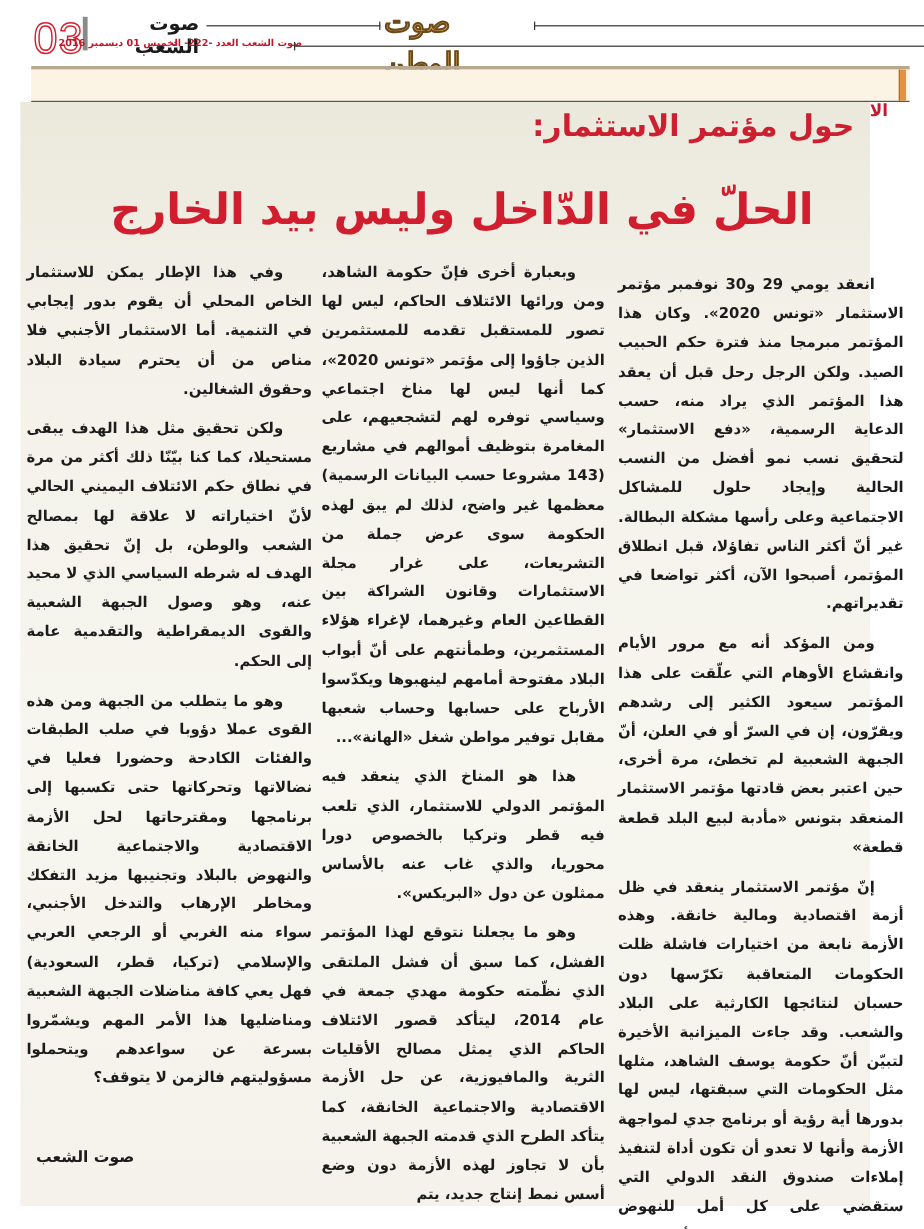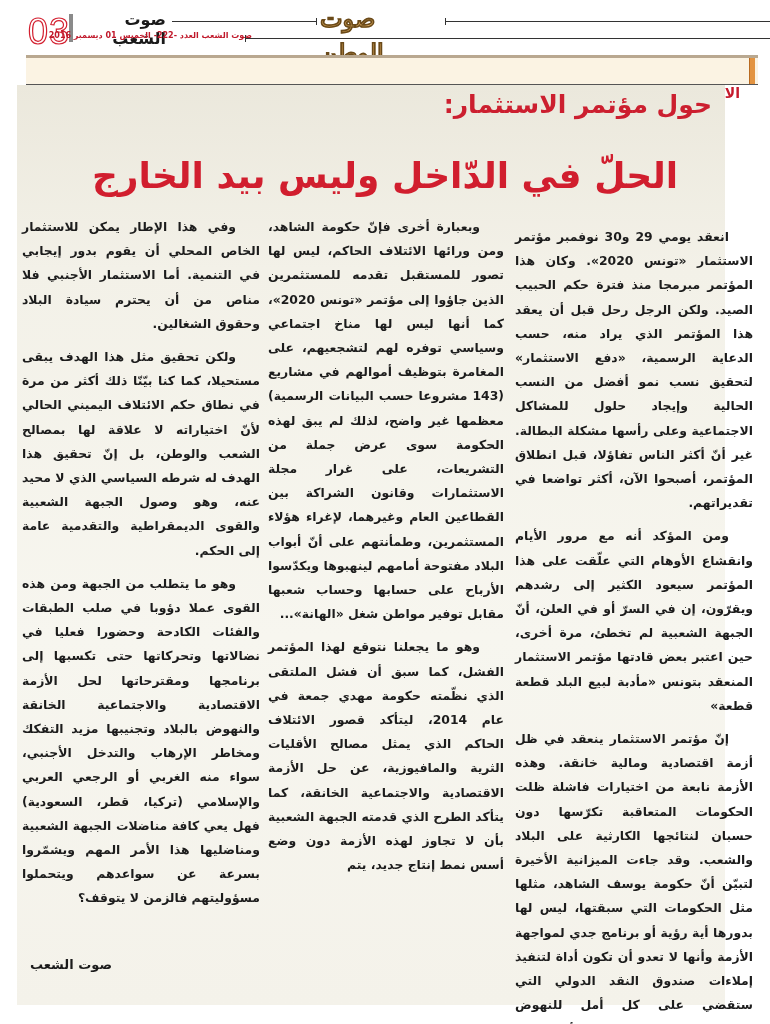--- a/index.html
+++ b/index.html
@@ -98,20 +98,21 @@
 <div class="headline">الحلّ في الدّاخل وليس بيد الخارج</div>
 
 <div class="col col-right">
   <p class="first">انعقد يومي 29 و30 نوفمبر مؤتمر الاستثمار «تونس 2020». وكان هذا المؤتمر مبرمجا منذ فترة حكم الحبيب الصيد. ولكن الرجل رحل قبل أن يعقد هذا المؤتمر الذي يراد منه، حسب الدعاية الرسمية، «دفع الاستثمار» لتحقيق نسب نمو أفضل من النسب الحالية وإيجاد حلول للمشاكل الاجتماعية وعلى رأسها مشكلة البطالة. غير أنّ أكثر الناس تفاؤلا، قبل انطلاق المؤتمر، أصبحوا الآن، أكثر تواضعا في تقديراتهم.</p>
   <p>ومن المؤكد أنه مع مرور الأيام وانقشاع الأوهام التي علّقت على هذا المؤتمر سيعود الكثير إلى رشدهم ويقرّون، إن في السرّ أو في العلن، أنّ الجبهة الشعبية لم تخطئ، مرة أخرى، حين اعتبر بعض قادتها مؤتمر الاستثمار المنعقد بتونس «مأدبة لبيع البلد قطعة قطعة»</p>
   <p>إنّ مؤتمر الاستثمار ينعقد في ظل أزمة اقتصادية ومالية خانقة. وهذه الأزمة نابعة من اختيارات فاشلة ظلت الحكومات المتعاقبة تكرّسها دون حسبان لنتائجها الكارثية على البلاد والشعب. وقد جاءت الميزانية الأخيرة لتبيّن أنّ حكومة يوسف الشاهد، مثلها مثل الحكومات التي سبقتها، ليس لها بدورها أية رؤية أو برنامج جدي لمواجهة الأزمة وأنها لا تعدو أن تكون أداة لتنفيذ إملاءات صندوق النقد الدولي التي ستقضي على كل أمل للنهوض بالاقتصاد التونسي، وهو ما أثار ويثير معارضة وانتقادات للميزانية تشمل كل الأطراف الاجتماعية كما تشمل حتى أوساطا من الائتلاف الحاكم. وقد يصل الأمر إلى تنفيذ</p>
 </div>
 
 <div class="col col-mid">
   <p>وبعبارة أخرى فإنّ حكومة الشاهد، ومن ورائها الائتلاف الحاكم، ليس لها تصور للمستقبل تقدمه للمستثمرين الذين جاؤوا إلى مؤتمر «تونس 2020»، كما أنها ليس لها مناخ اجتماعي وسياسي توفره لهم لتشجعيهم، على المغامرة بتوظيف أموالهم في مشاريع (143 مشروعا حسب البيانات الرسمية) معظمها غير واضح، لذلك لم يبق لهذه الحكومة سوى عرض جملة من التشريعات، على غرار مجلة الاستثمارات وقانون الشراكة بين القطاعين العام وغيرهما، لإغراء هؤلاء المستثمرين، وطمأنتهم على أنّ أبواب البلاد مفتوحة أمامهم لينهبوها ويكدّسوا الأرباح على حسابها وحساب شعبها مقابل توفير مواطن شغل «الهانة»...</p>
+  <p>هذا هو المناخ الذي ينعقد فيه المؤتمر الدولي للاستثمار، الذي تلعب فيه قطر وتركيا بالخصوص دورا محوريا، والذي غاب عنه بالأساس ممثلون عن دول «البريكس».</p>
   <p>وهو ما يجعلنا نتوقع لهذا المؤتمر الفشل، كما سبق أن فشل الملتقى الذي نظّمته حكومة مهدي جمعة في عام 2014، ليتأكد قصور الائتلاف الحاكم الذي يمثل مصالح الأقليات الثرية والمافيوزية، عن حل الأزمة الاقتصادية والاجتماعية الخانقة، كما يتأكد الطرح الذي قدمته الجبهة الشعبية بأن لا تجاوز لهذه الأزمة دون وضع أسس نمط إنتاج جديد، يتم</p>
 </div>
 
 <div class="col col-left">
   <p>وفي هذا الإطار يمكن للاستثمار الخاص المحلي أن يقوم بدور إيجابي في التنمية. أما الاستثمار الأجنبي فلا مناص من أن يحترم سيادة البلاد وحقوق الشغالين.</p>
   <p>ولكن تحقيق مثل هذا الهدف يبقى مستحيلا، كما كنا بيّنّا ذلك أكثر من مرة في نطاق حكم الائتلاف اليميني الحالي لأنّ اختياراته لا علاقة لها بمصالح الشعب والوطن، بل إنّ تحقيق هذا الهدف له شرطه السياسي الذي لا محيد عنه، وهو وصول الجبهة الشعبية والقوى الديمقراطية والتقدمية عامة إلى الحكم.</p>
   <p>وهو ما يتطلب من الجبهة ومن هذه القوى عملا دؤوبا في صلب الطبقات والفئات الكادحة وحضورا فعليا في نضالاتها وتحركاتها حتى تكسبها إلى برنامجها ومقترحاتها لحل الأزمة الاقتصادية والاجتماعية الخانقة والنهوض بالبلاد وتجنيبها مزيد التفكك ومخاطر الإرهاب والتدخل الأجنبي، سواء منه الغربي أو الرجعي العربي والإسلامي (تركيا، قطر، السعودية) فهل يعي كافة مناضلات الجبهة الشعبية ومناضليها هذا الأمر المهم ويشمّروا بسرعة عن سواعدهم ويتحملوا مسؤوليتهم فالزمن لا يتوقف؟</p>
 </div>
 
 <div class="signature">صوت الشعب</div>

